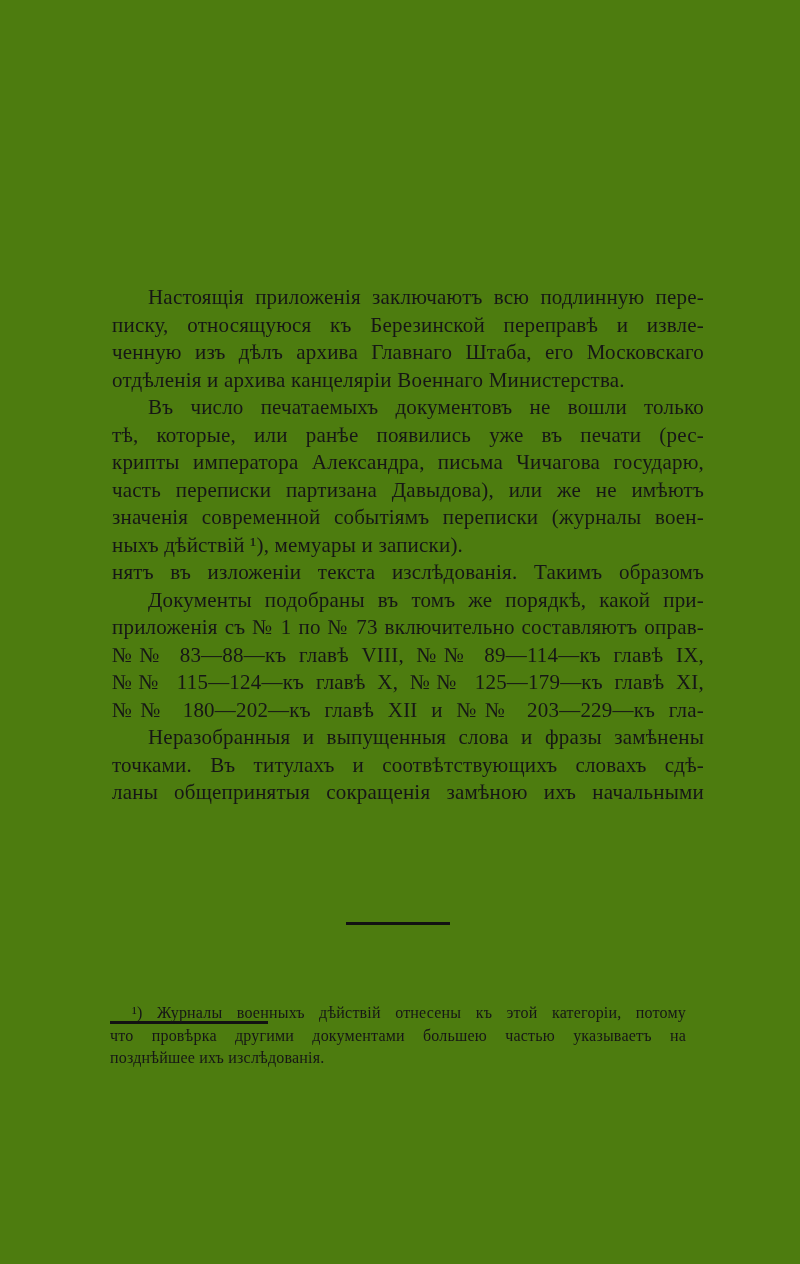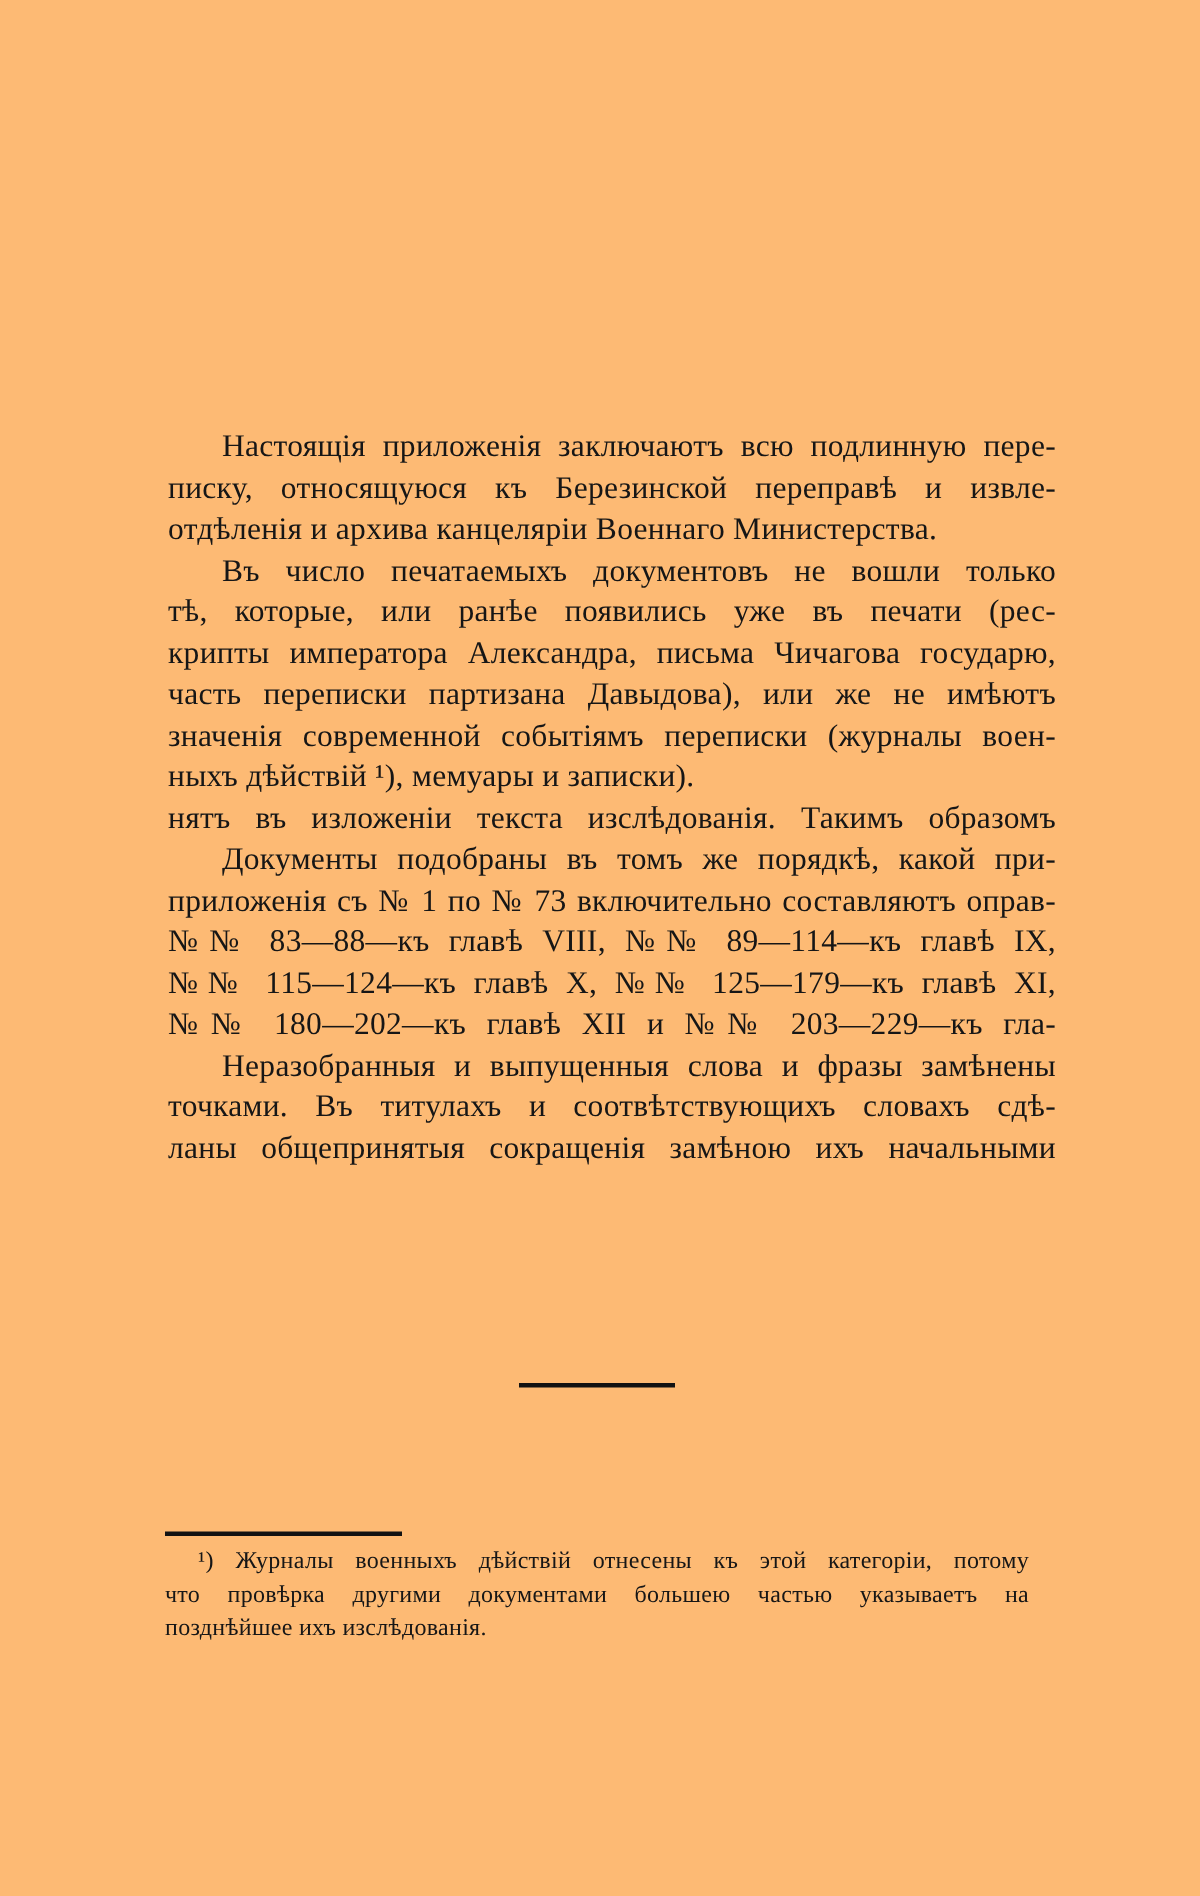--- a/index.html
+++ b/index.html
@@ -11,21 +11,21 @@
     width: 800px;
     height: 1264px;
     position: relative;
     font-family: "Liberation Serif", "DejaVu Serif", serif;
     color: #161616;
     overflow: hidden;
   }
   .page {
     position: absolute;
     inset: 0;
-    background: #fdba74;
+    background: #4d7c0f;
   }
   .text-block {
     position: absolute;
     left: 112px;
     top: 284px;
     width: 592px;
     font-size: 21px;
     line-height: 27.5px;
     letter-spacing: 0.2px;
   }
@@ -53,40 +53,41 @@
     position: absolute;
     left: 110px;
     top: 1021px;
     width: 158px;
     height: 3px;
     background: #121212;
   }
   .footnote {
     position: absolute;
     left: 110px;
-    top: 1030px;
+    top: 1002px;
     width: 576px;
     font-size: 16px;
     line-height: 22.5px;
     letter-spacing: 0.2px;
   }
   .footnote .line.indent {
     text-indent: 22px;
   }
 </style>
 </head>
 <body>
 
 <div class="page">
 
   <div class="text-block">
 
     <div class="para">
       <div class="line indent">Настоящія приложенія заключаютъ всю подлинную пере-</div>
       <div class="line">писку, относящуюся къ Березинской переправѣ и извле-</div>
+      <div class="line">ченную изъ дѣлъ архива Главнаго Штаба, его Московскаго</div>
       <div class="line end">отдѣленія и архива канцеляріи Военнаго Министерства.</div>
     </div>
 
     <div class="para">
       <div class="line indent">Въ число печатаемыхъ документовъ не вошли только</div>
       <div class="line">тѣ, которые, или ранѣе появились уже въ печати (рес-</div>
       <div class="line">крипты императора Александра, письма Чичагова государю,</div>
       <div class="line">часть переписки партизана Давыдова), или же не имѣютъ</div>
       <div class="line">значенія современной событіямъ переписки (журналы воен-</div>
       <div class="line end">ныхъ дѣйствій ¹), мемуары и записки).</div>

